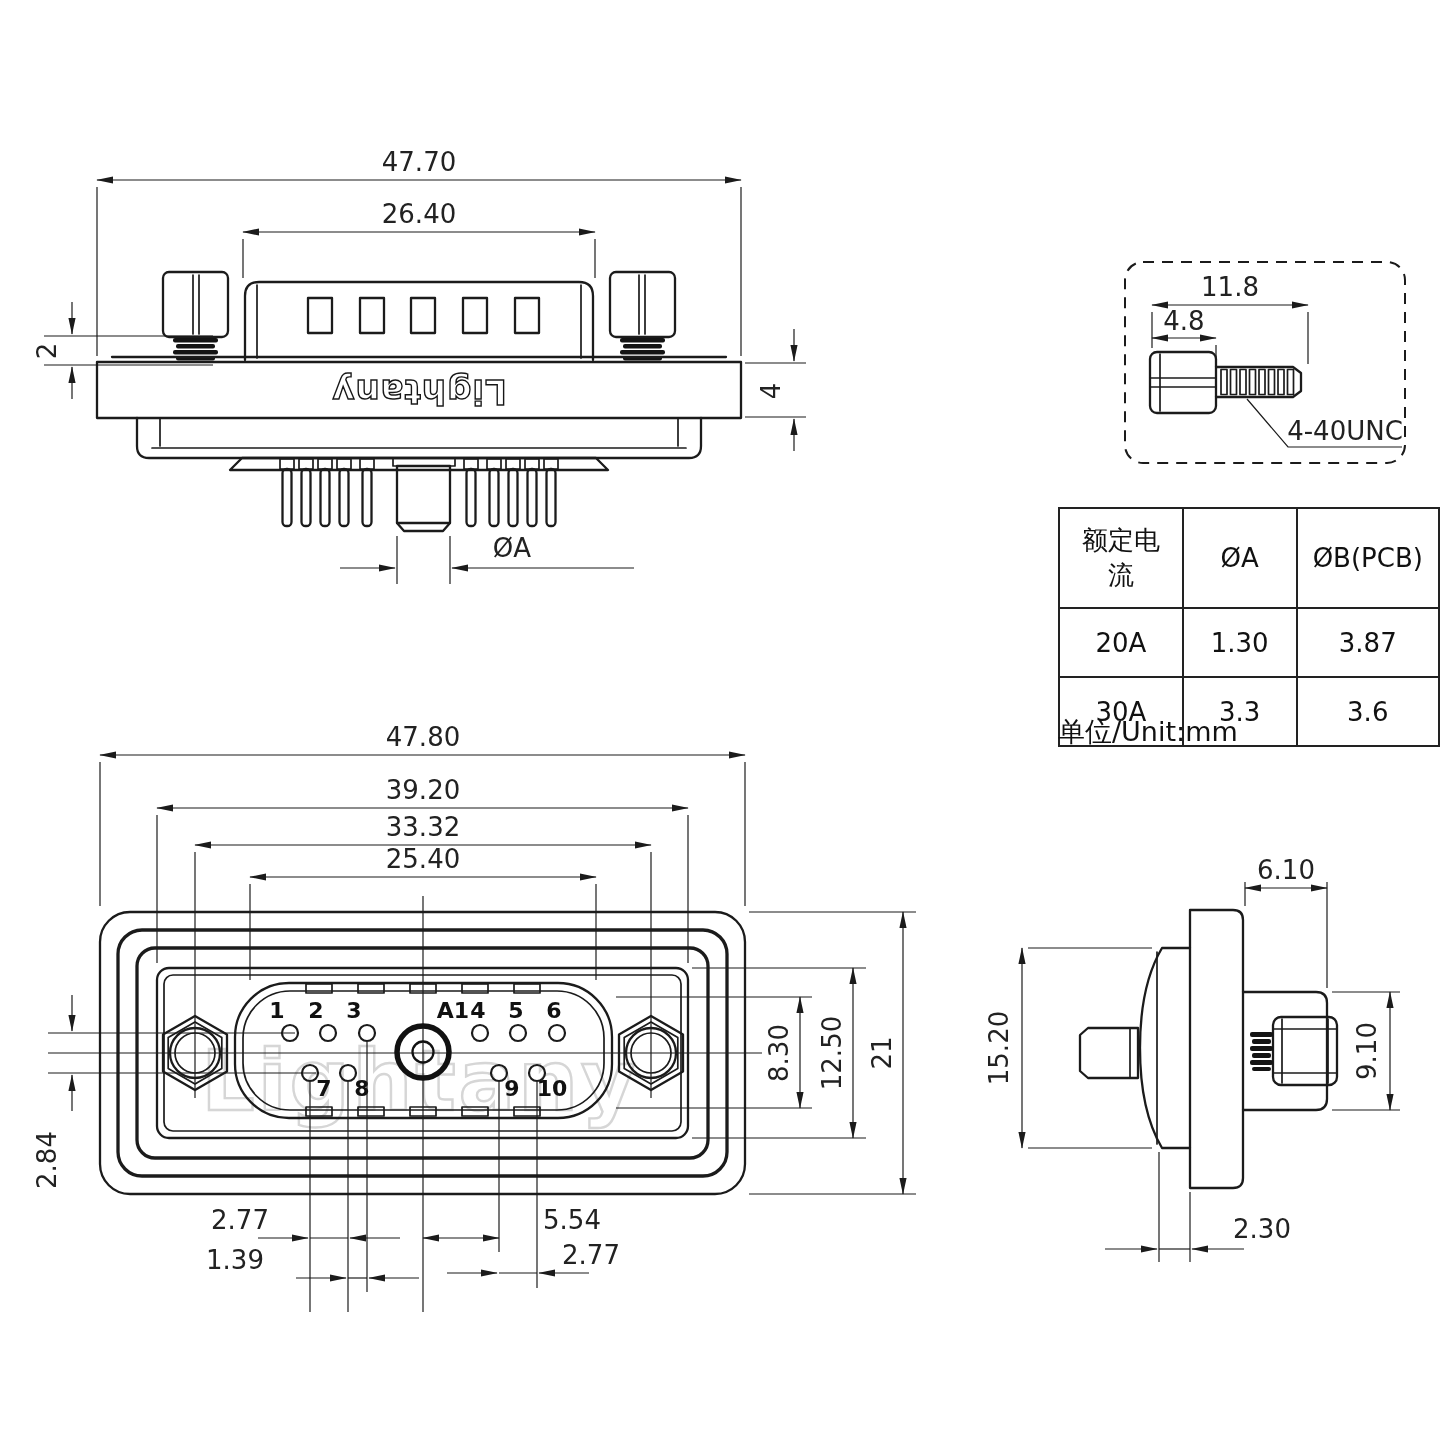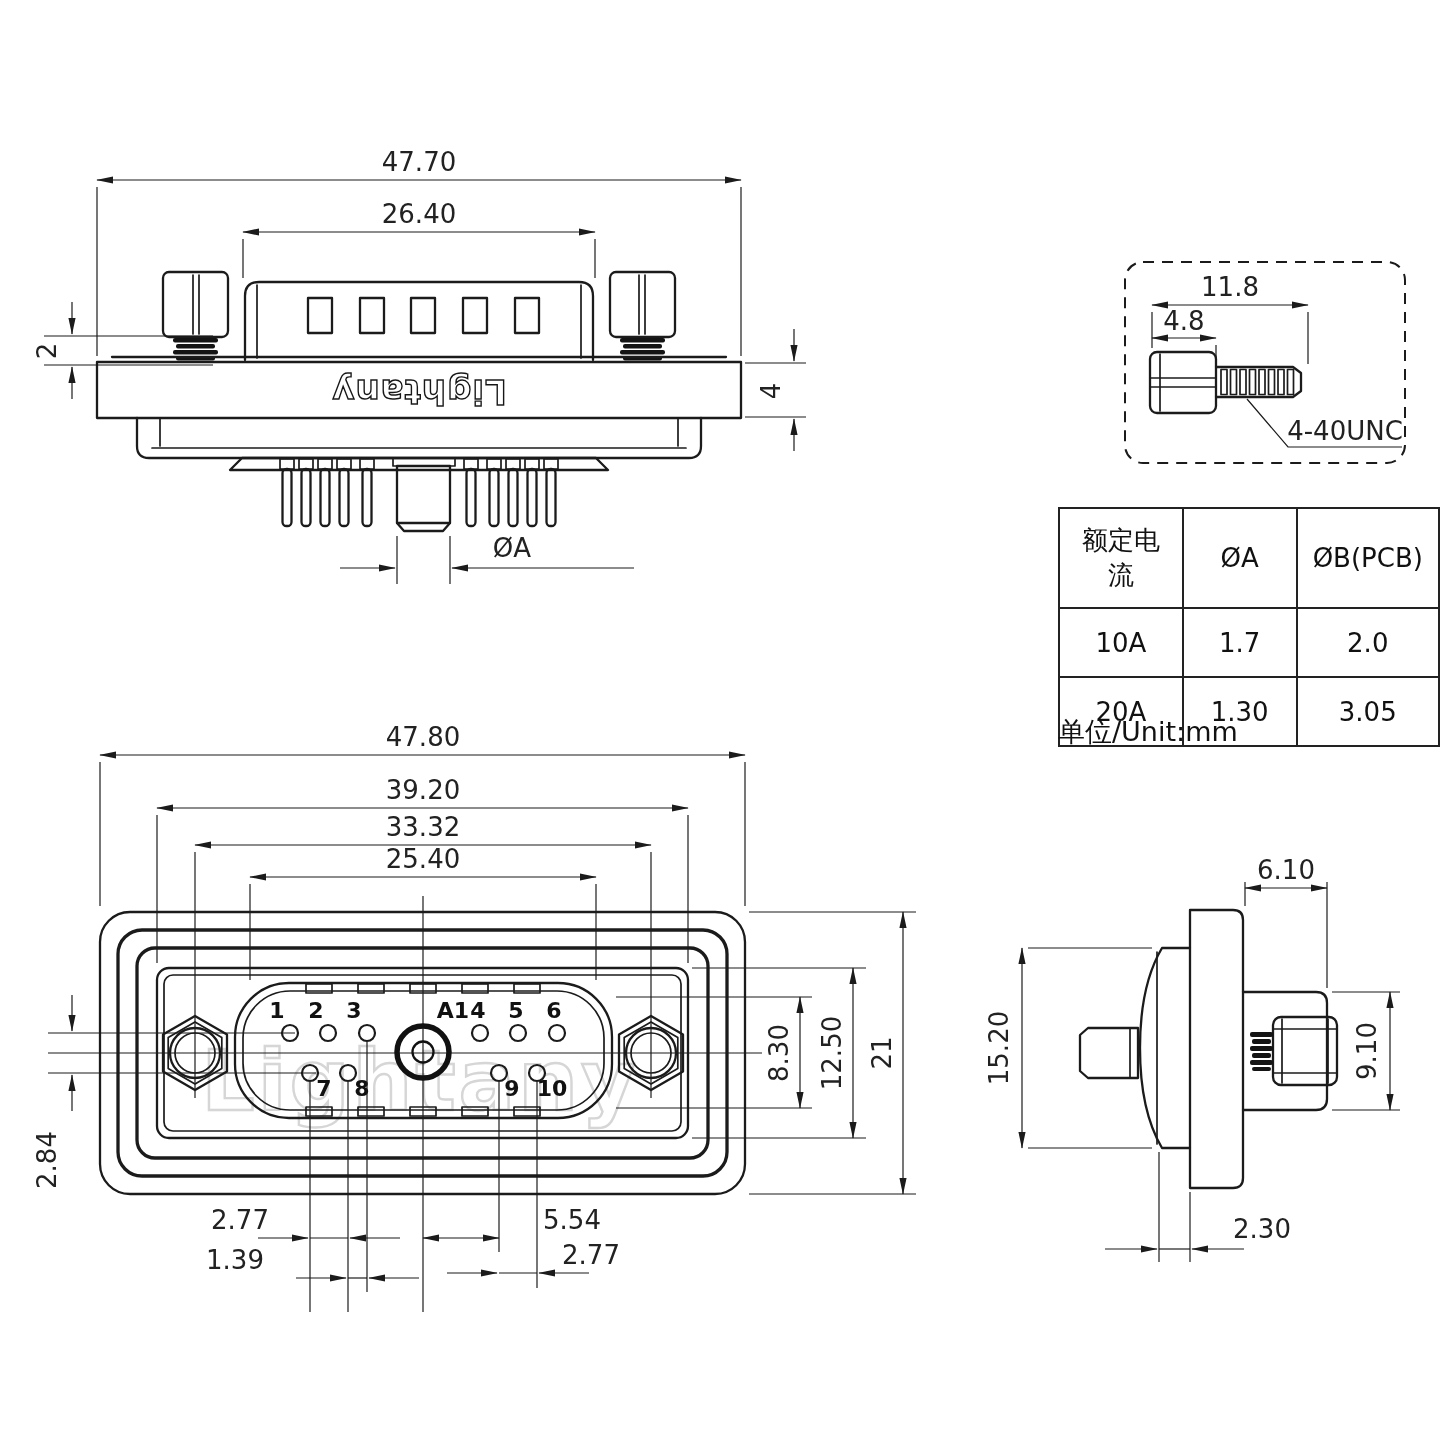--- a/index.html
+++ b/index.html
@@ -359,26 +359,26 @@
 </svg>
 
 <table id="spec-table">
   <tbody>
     <tr>
       <td class="c0">额定电流</td>
       <td class="c1">ØA</td>
       <td class="c2">ØB(PCB)</td>
     </tr>
     <tr>
-      <td>10A</td>
-      <td>1.7</td>
-      <td>2.0</td>
+      <td>20A</td>
+      <td>1.30</td>
+      <td>3.87</td>
     </tr>
     <tr>
-      <td>20A</td>
-      <td>1.30</td>
-      <td>3.05</td>
+      <td>30A</td>
+      <td>3.3</td>
+      <td>3.6</td>
     </tr>
   </tbody>
 </table>
 <div id="unit-note">单位/Unit:mm</div>
 
 </div>
 
 </body></html>

